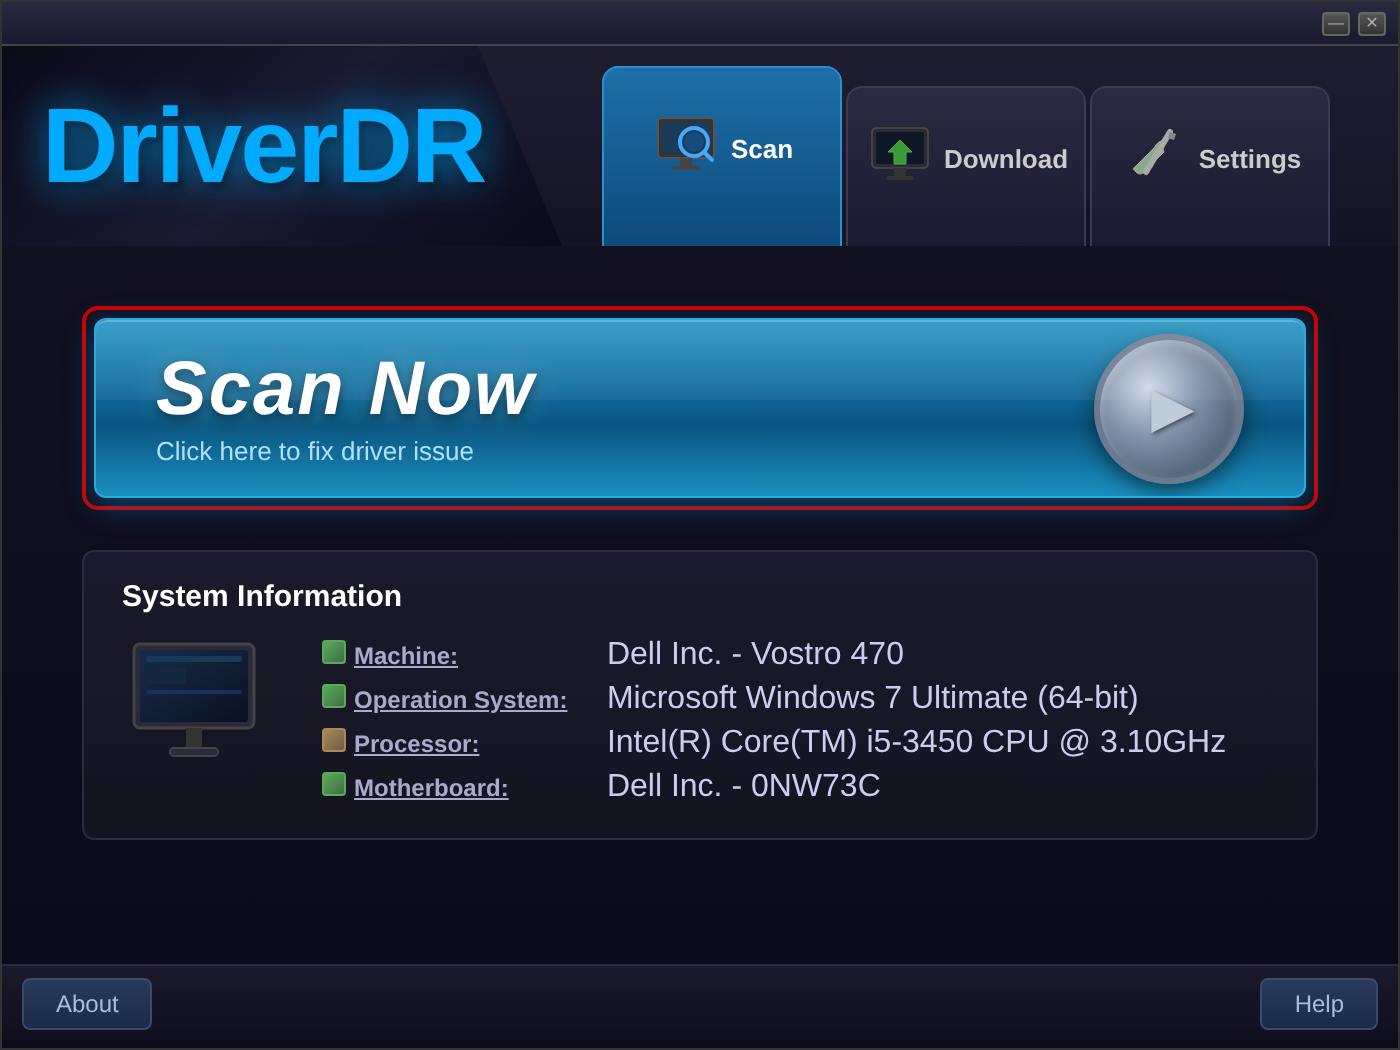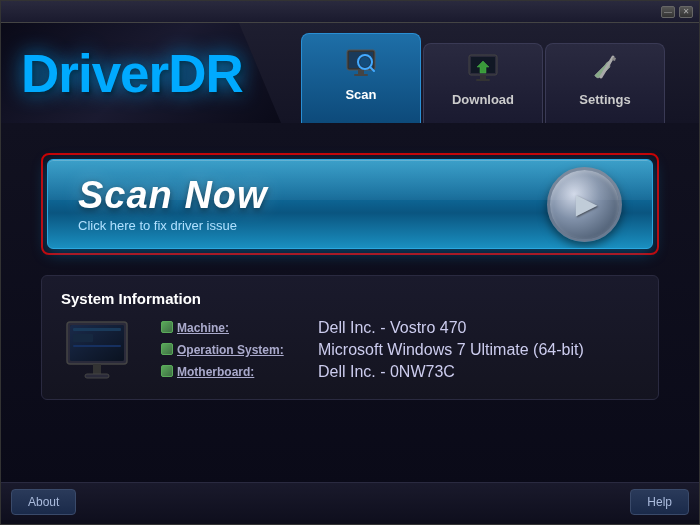--- a/index.html
+++ b/index.html
@@ -89,21 +89,21 @@
       align-items: flex-end;
       height: 100px;
       margin-left: 20px;
       gap: 2px;
     }
 
     .nav-tab {
       width: 120px;
       height: 80px;
       display: flex;
-      flex-direction: column;
+      flex-direction: row;
       align-items: center;
       justify-content: center;
       gap: 4px;
       cursor: pointer;
       border-radius: 8px 8px 0 0;
       background: linear-gradient(180deg, #2a2a40 0%, #1a1a30 100%);
       border: 1px solid #3a3a55;
       border-bottom: none;
       padding-bottom: 8px;
       transition: background 0.2s;
@@ -433,20 +433,25 @@
                   <td class="info-icon-cell"><div class="info-dot" style="background: linear-gradient(135deg, rgb(90, 170, 90), rgba(90, 170, 90, 0.6)); border-color: rgb(90, 170, 90);"></div></td>
                   <td class="info-label">Machine:</td>
                   <td class="info-value">Dell Inc. - Vostro 470</td>
                 </tr>
                 <tr class="info-row">
                   <td class="info-icon-cell"><div class="info-dot" style="background: linear-gradient(135deg, rgb(90, 170, 90), rgba(90, 170, 90, 0.6)); border-color: rgb(90, 170, 90);"></div></td>
                   <td class="info-label">Operation System:</td>
                   <td class="info-value">Microsoft Windows 7 Ultimate  (64-bit)</td>
                 </tr>
                 <tr class="info-row">
+                  <td class="info-icon-cell"><div class="info-dot" style="background: linear-gradient(135deg, rgb(170, 138, 90), rgba(170, 138, 90, 0.6)); border-color: rgb(170, 138, 90);"></div></td>
+                  <td class="info-label">Processor:</td>
+                  <td class="info-value">Intel(R) Core(TM) i5-3450 CPU @ 3.10GHz</td>
+                </tr>
+                <tr class="info-row">
                   <td class="info-icon-cell"><div class="info-dot" style="background: linear-gradient(135deg, rgb(90, 170, 90), rgba(90, 170, 90, 0.6)); border-color: rgb(90, 170, 90);"></div></td>
                   <td class="info-label">Motherboard:</td>
                   <td class="info-value">Dell Inc. - 0NW73C</td>
                 </tr>
               </tbody>
           </table>
         </div>
       </div>
     </div>
 

